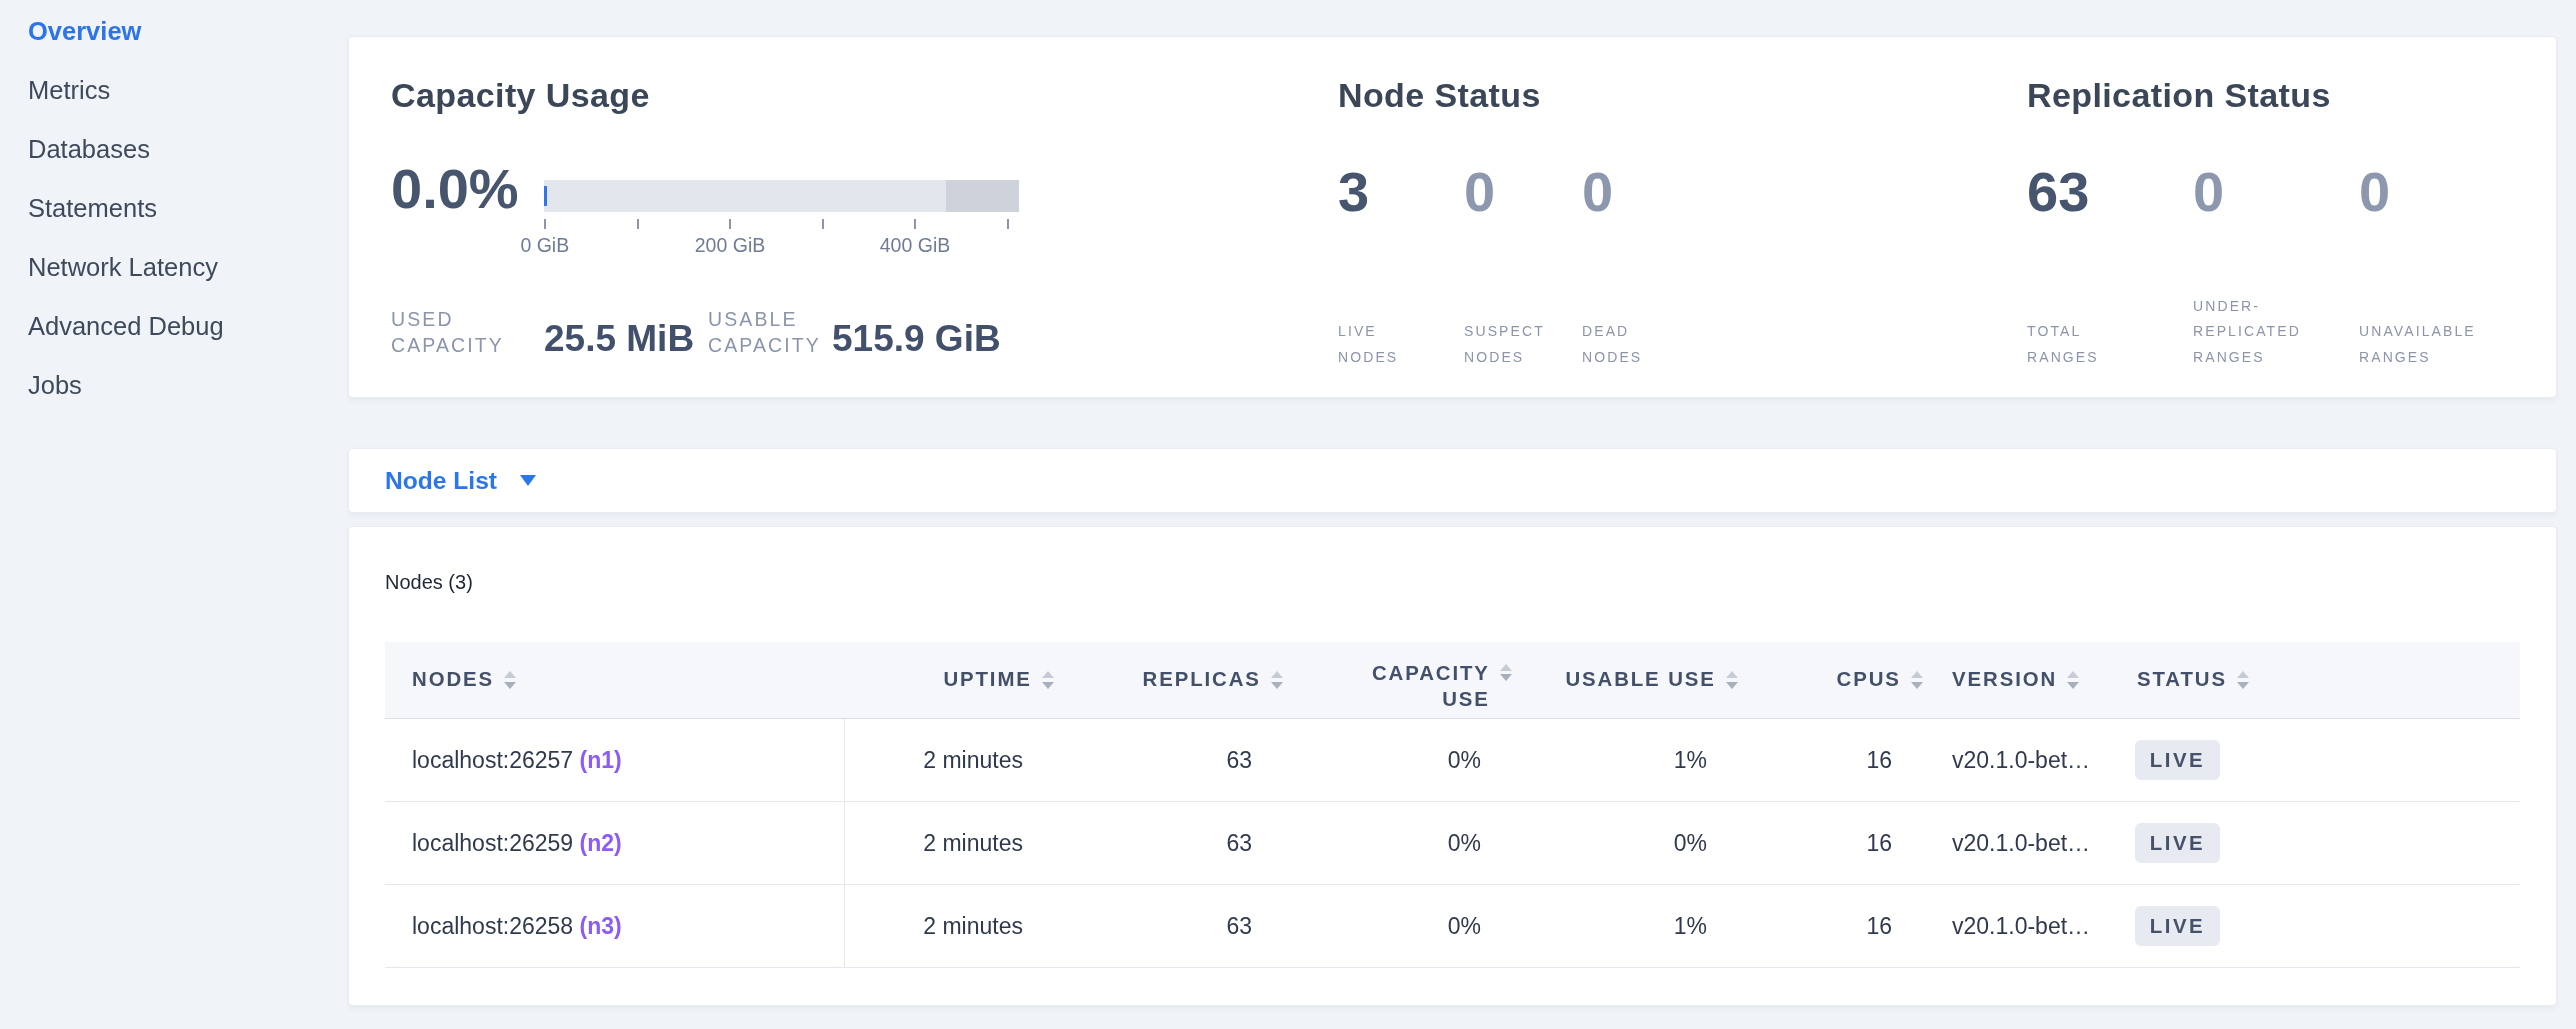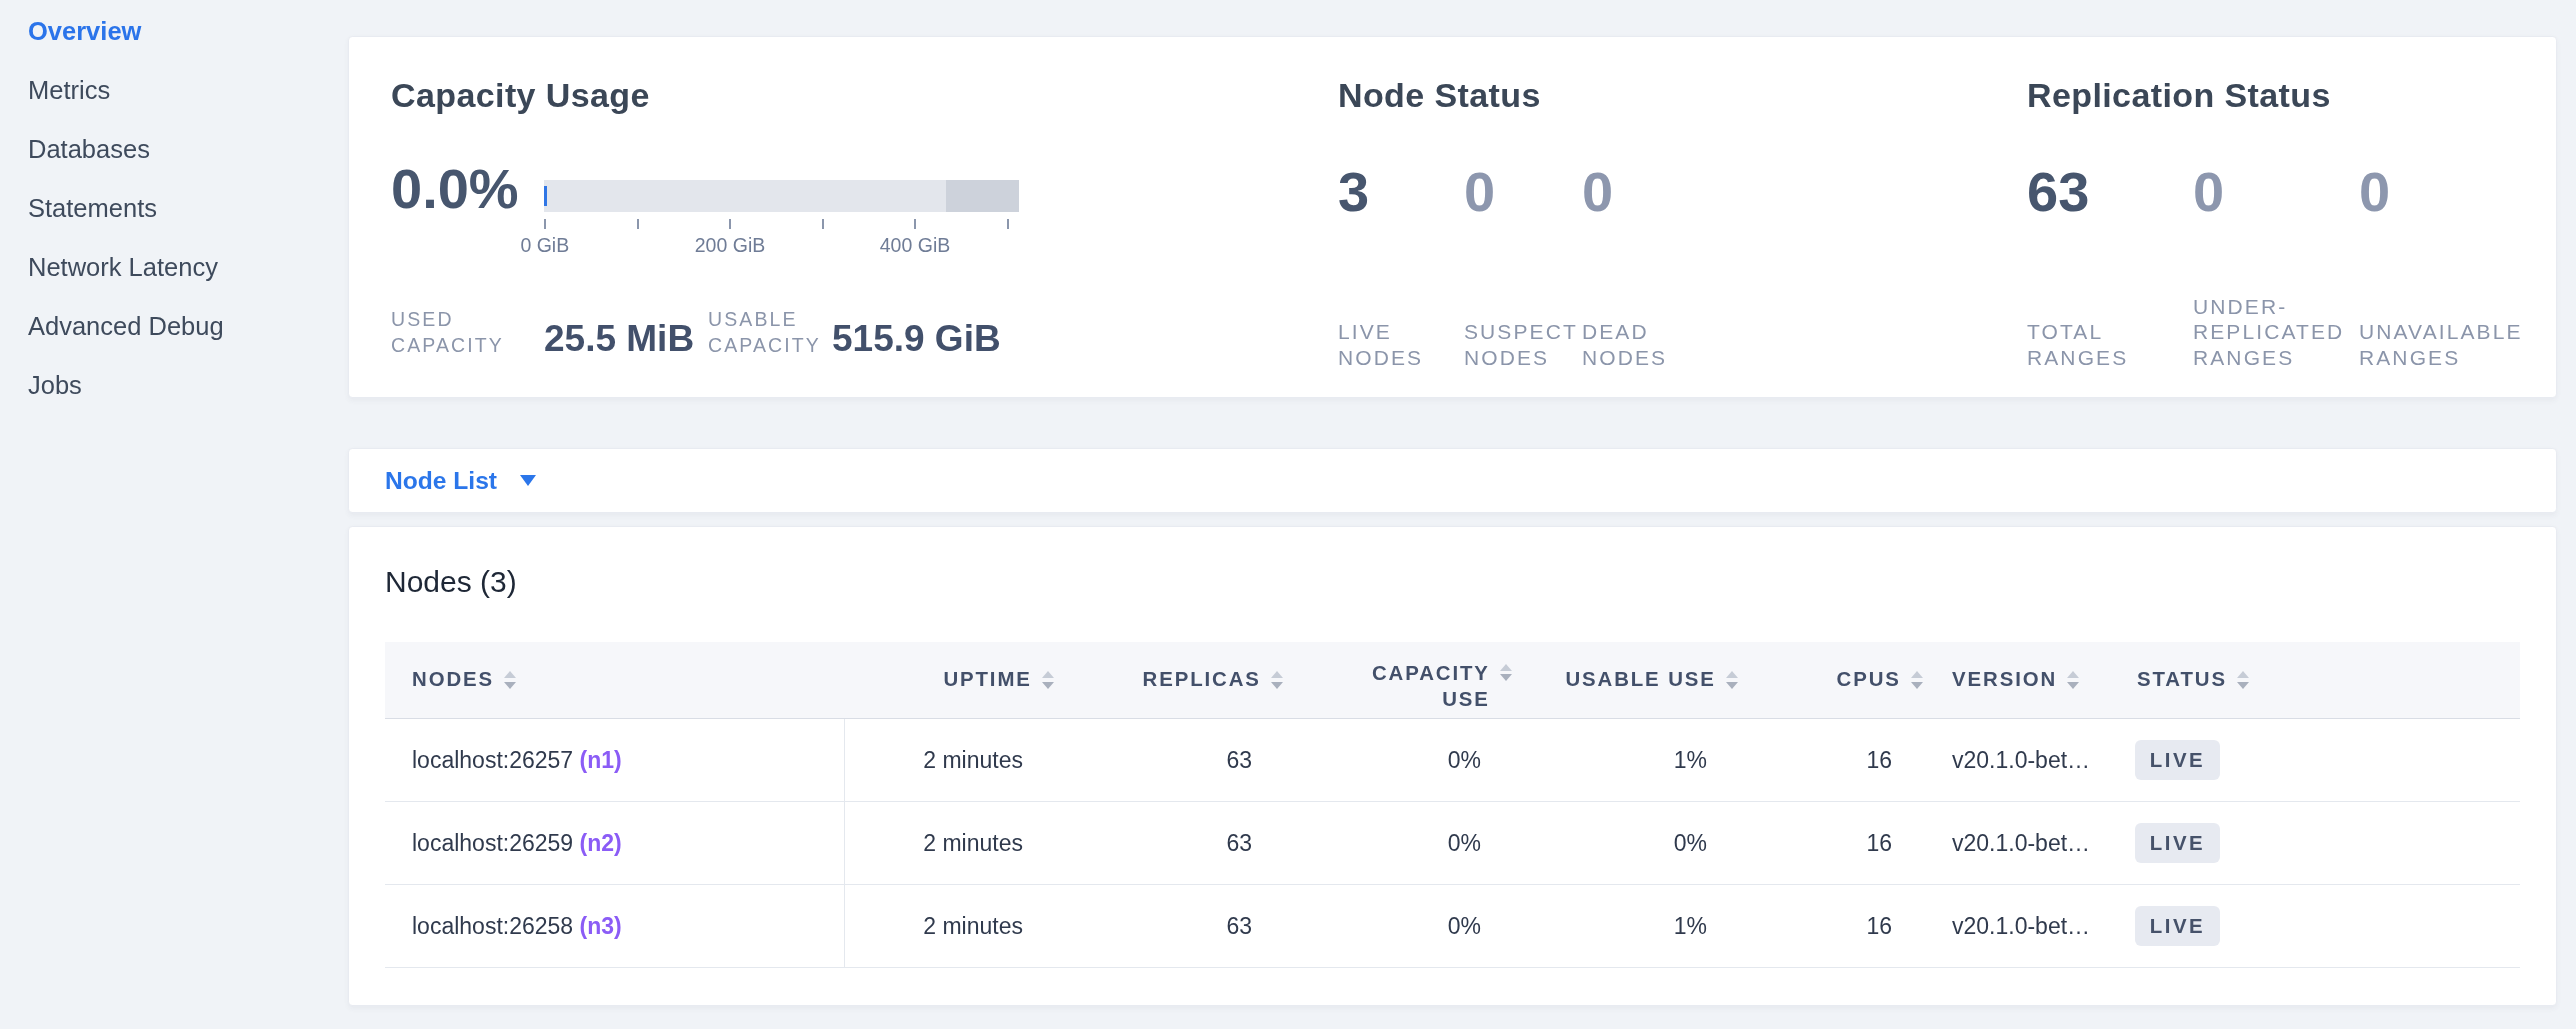--- a/index.html
+++ b/index.html
@@ -77,42 +77,42 @@
 
   .num-row { position:absolute; top:127px; left:0; }
   .num-row .num {
     position:absolute; top:0;
     font-size:56px; line-height:1; font-weight:700; color:#47566e;
   }
   .num-row .num.muted { color:#8d97ae; }
   .lbl-row { position:absolute; left:0; bottom:27px; }
   .lbl-row .stat-lbl {
     position:absolute; bottom:0;
-    font-size:21px; line-height:25.5px; letter-spacing:2.1px;
+    font-size:14px; line-height:25.5px; letter-spacing:2.1px;
     color:#8b95aa; white-space:nowrap;
   }
   .ns-1 { left:0; } .ns-2 { left:126px; } .ns-3 { left:244px; }
   .rp-1 { left:0; } .rp-2 { left:166px; } .rp-3 { left:332px; }
 
   
   .card-list {
     margin-top:50px; height:65px;
     display:flex; align-items:center; padding-left:36px;
   }
   .view-label { font-size:24.6px; font-weight:700; color:#2b76ea; cursor:pointer; }
   .caret {
     width:0; height:0; margin-left:23px;
     border-left:8.5px solid transparent; border-right:8.5px solid transparent;
     border-top:11px solid #2b76ea;
   }
 
   
   .card-table { margin-top:12.7px; height:480px; padding:0 36px; }
   .card-table h3 {
-    margin-top:37px; font-size:30px; line-height:36px;
+    margin-top:37px; font-size:20px; line-height:36px;
     font-weight:400; color:#1e2736;
   }
   table { width:100%; border-collapse:collapse; table-layout:fixed; margin-top:42px; }
   thead tr { height:77px; background:#f6f7fa; }
   th { border-bottom:0.8px solid #d9dde5; vertical-align:middle; }
   .th-flex {
     display:flex; align-items:center; width:100%;
     font-size:20.4px; font-weight:700; letter-spacing:1.9px; color:#43506a;
   }
   .th-start { justify-content:flex-start; }

